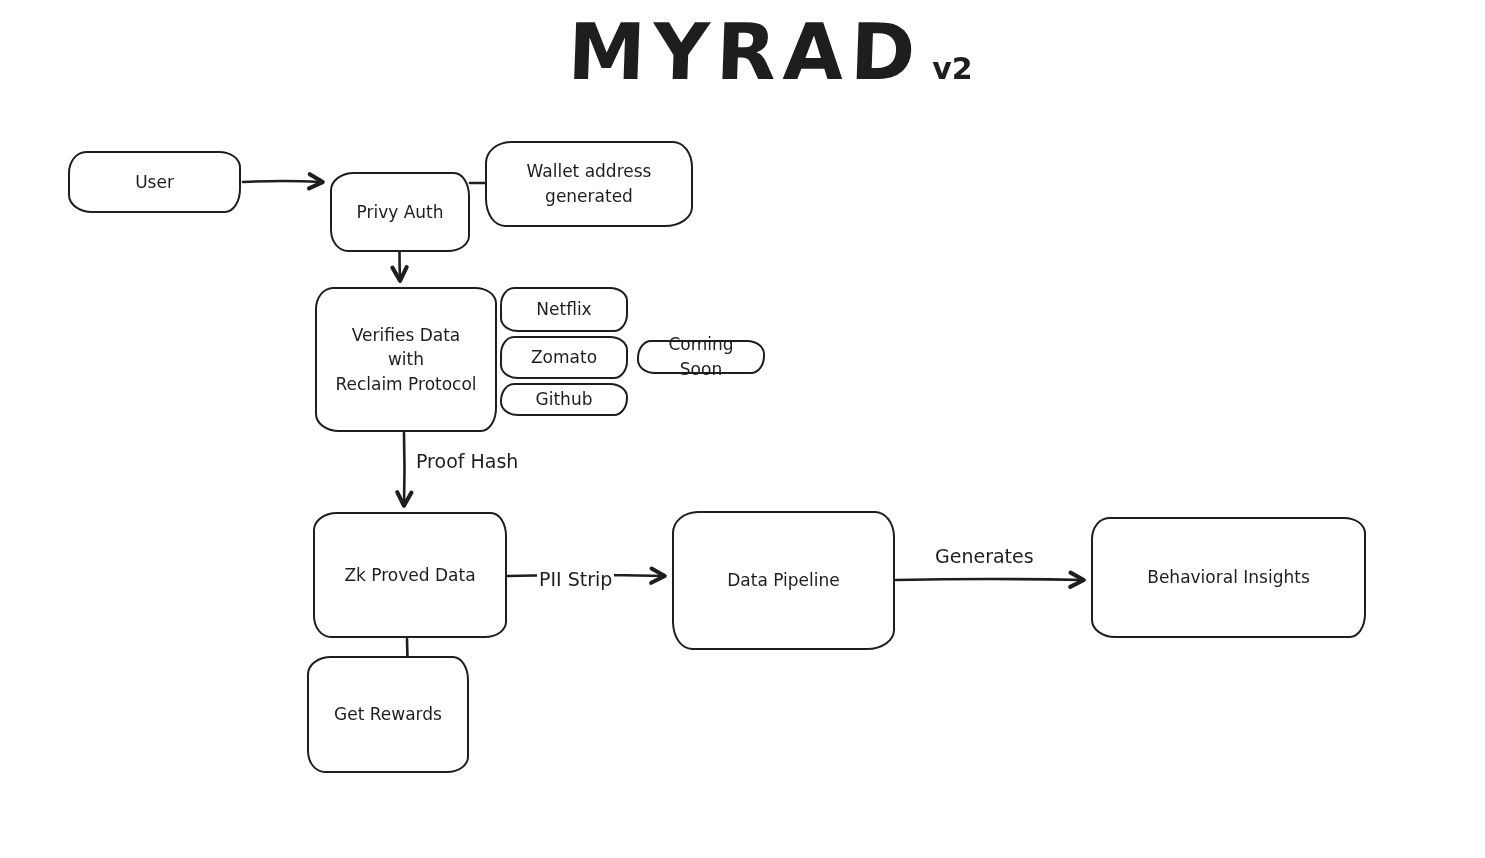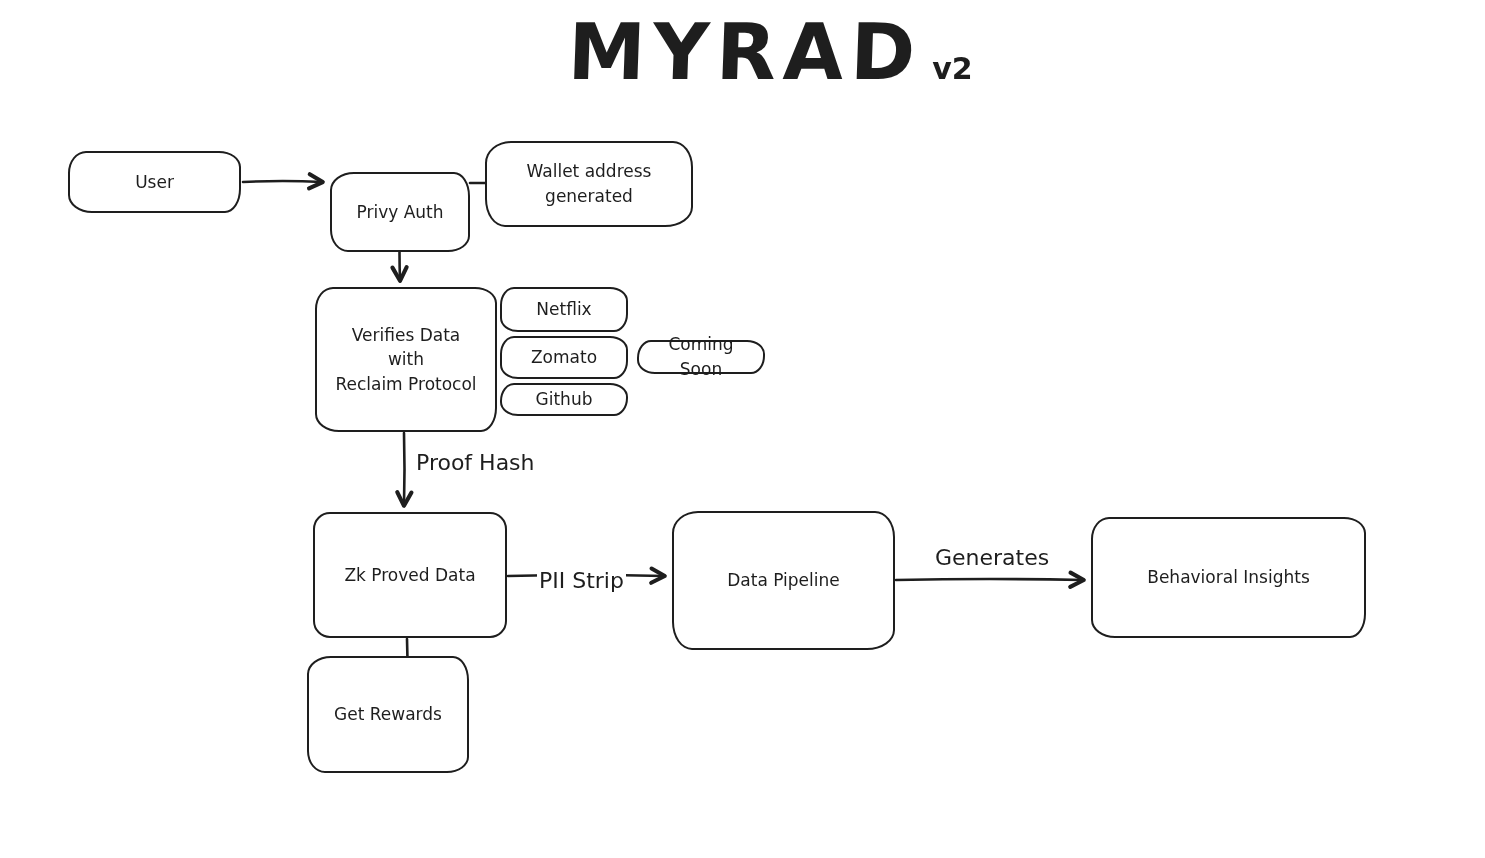--- a/index.html
+++ b/index.html
@@ -54,21 +54,21 @@
     padding:4px 10px;
   }
   .r1{border-radius:18px 22px 16px 24px / 22px 16px 24px 18px;}
   .r2{border-radius:24px 16px 22px 18px / 18px 24px 16px 22px;}
   .r3{border-radius:14px 18px 14px 18px / 18px 14px 18px 14px;}
   .r4{border-radius:26px 20px 28px 20px / 22px 26px 20px 28px;}
   .node-lines{display:flex;flex-direction:column;justify-content:flex-end;}
   
   .edge-label{
     position:absolute;
-    font-size:22px;
+    font-size:19px;
     white-space:nowrap;
     background:var(--canvas);
     padding:0 2px;
   }
   
   svg.arrows{
     position:absolute;
     left:0;top:0;
     width:1485px;height:858px;
     pointer-events:none;
@@ -138,21 +138,21 @@
   </div>
 
   <div class="node r3" style="left:637px;top:340px;width:128px;height:34px;border-width:2.2px;">
     <span>Coming Soon</span>
   </div>
 
   <div class="node r3" style="left:500px;top:383px;width:128px;height:33px;">
     <span>Github</span>
   </div>
 
-  <div class="node r2" style="left:313px;top:512px;width:194px;height:126px;border-radius:17px;">
+  <div class="node r2" style="left:313px;top:512px;width:194px;height:126px;">
     <span>Zk Proved Data</span>
   </div>
 
   <div class="node r4" style="left:672px;top:511px;width:223px;height:139px;justify-content:center;">
     <span>Data Pipeline</span>
   </div>
 
   <div class="node r1" style="left:1091px;top:517px;width:275px;height:121px;">
     <span>Behavioral Insights</span>
   </div>

